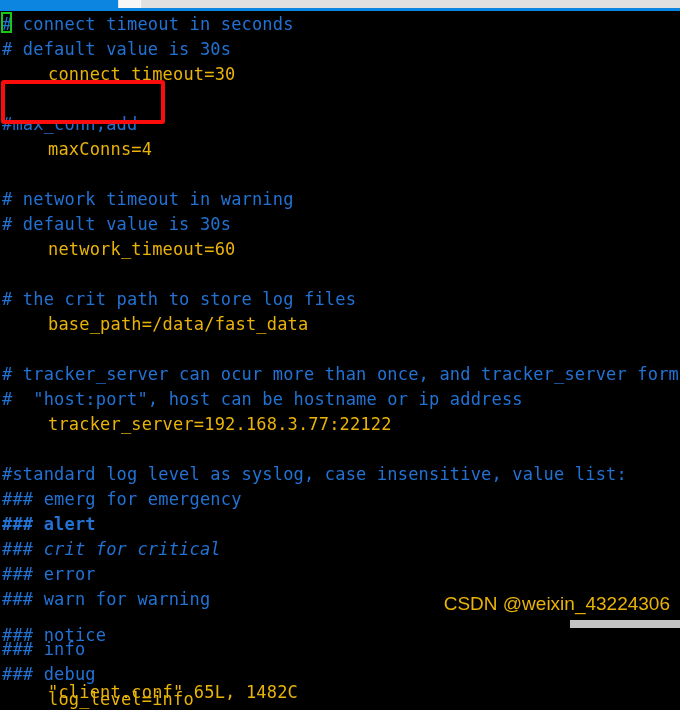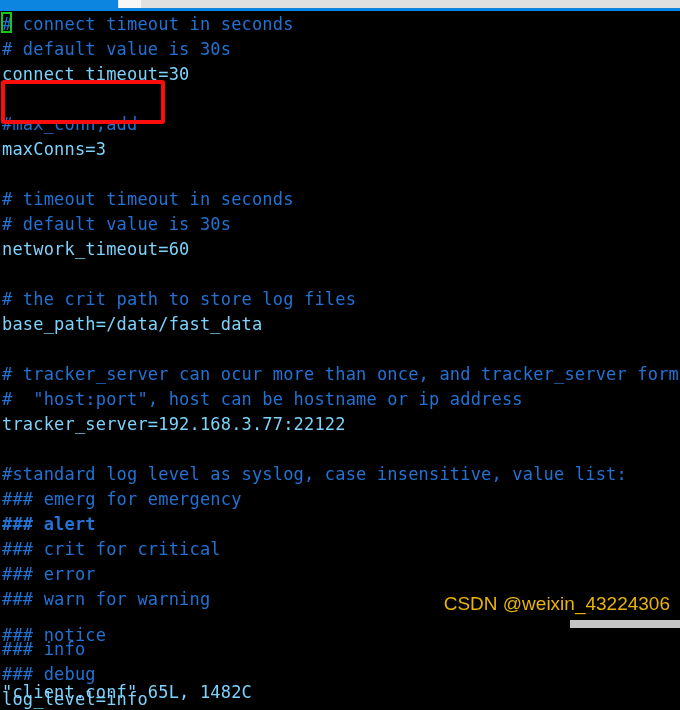--- a/index.html
+++ b/index.html
@@ -65,21 +65,21 @@
   .line {
     position: absolute;
     left: 2px;
     height: 25px;
     line-height: 25px;
     font-size: 17px;
     letter-spacing: 0.18px;
     white-space: pre;
   }
   .comment { color: #2272d4; }
-  .value   { color: #7dd3fc; }
+  .value   { color: #eab308; margin-left: 46px; }
   .blank   { color: #000000; }
 
   
   #cursor {
     position: absolute;
     left: 1px;
     top: 1px;
     width: 11px;
     height: 21px;
     border: 2px solid #18c718;
@@ -132,37 +132,37 @@
 </div>
 
 <div id="terminal">
 
   <div id="editor-lines">
       <div class="line comment" style="top: 1px;"># connect timeout in seconds</div>
       <div class="line comment" style="top: 26px;"># default value is 30s</div>
       <div class="line value" style="top: 51px;">connect_timeout=30</div>
       <div class="line blank" style="top: 76px;"></div>
       <div class="line comment" style="top: 101px;">#max_conn,add</div>
-      <div class="line value" style="top: 126px;">maxConns=3</div>
+      <div class="line value" style="top: 126px;">maxConns=4</div>
       <div class="line blank" style="top: 151px;"></div>
-      <div class="line comment" style="top: 176px;"># timeout timeout in seconds</div>
+      <div class="line comment" style="top: 176px;"># network timeout in warning</div>
       <div class="line comment" style="top: 201px;"># default value is 30s</div>
       <div class="line value" style="top: 226px;">network_timeout=60</div>
       <div class="line blank" style="top: 251px;"></div>
       <div class="line comment" style="top: 276px;"># the crit path to store log files</div>
       <div class="line value" style="top: 301px;">base_path=/data/fast_data</div>
       <div class="line blank" style="top: 326px;"></div>
       <div class="line comment" style="top: 351px;"># tracker_server can ocur more than once, and tracker_server format is</div>
       <div class="line comment" style="top: 376px;">#  "host:port", host can be hostname or ip address</div>
       <div class="line value" style="top: 401px;">tracker_server=192.168.3.77:22122</div>
       <div class="line blank" style="top: 426px;"></div>
       <div class="line comment" style="top: 451px;">#standard log level as syslog, case insensitive, value list:</div>
       <div class="line comment" style="top: 476px;">### emerg for emergency</div>
       <div class="line comment" style="top: 501px; font-weight: bold;">### alert</div>
-      <div class="line comment" style="top: 526px;">### crit for critical</div>
+      <div class="line comment" style="top: 526px; font-style: italic;">### crit for critical</div>
       <div class="line comment" style="top: 551px;">### error</div>
       <div class="line comment" style="top: 576px;">### warn for warning</div>
       <div class="line comment" style="top: 612px;">### notice</div>
       <div class="line comment" style="top: 626px;">### info</div>
       <div class="line comment" style="top: 651px;">### debug</div>
       <div class="line value" style="top: 676px;">log_level=info</div>
       <div class="line blank" style="top: 701px;"></div>
       <div class="line blank" style="top: 826px;"></div>
     </div>
 

